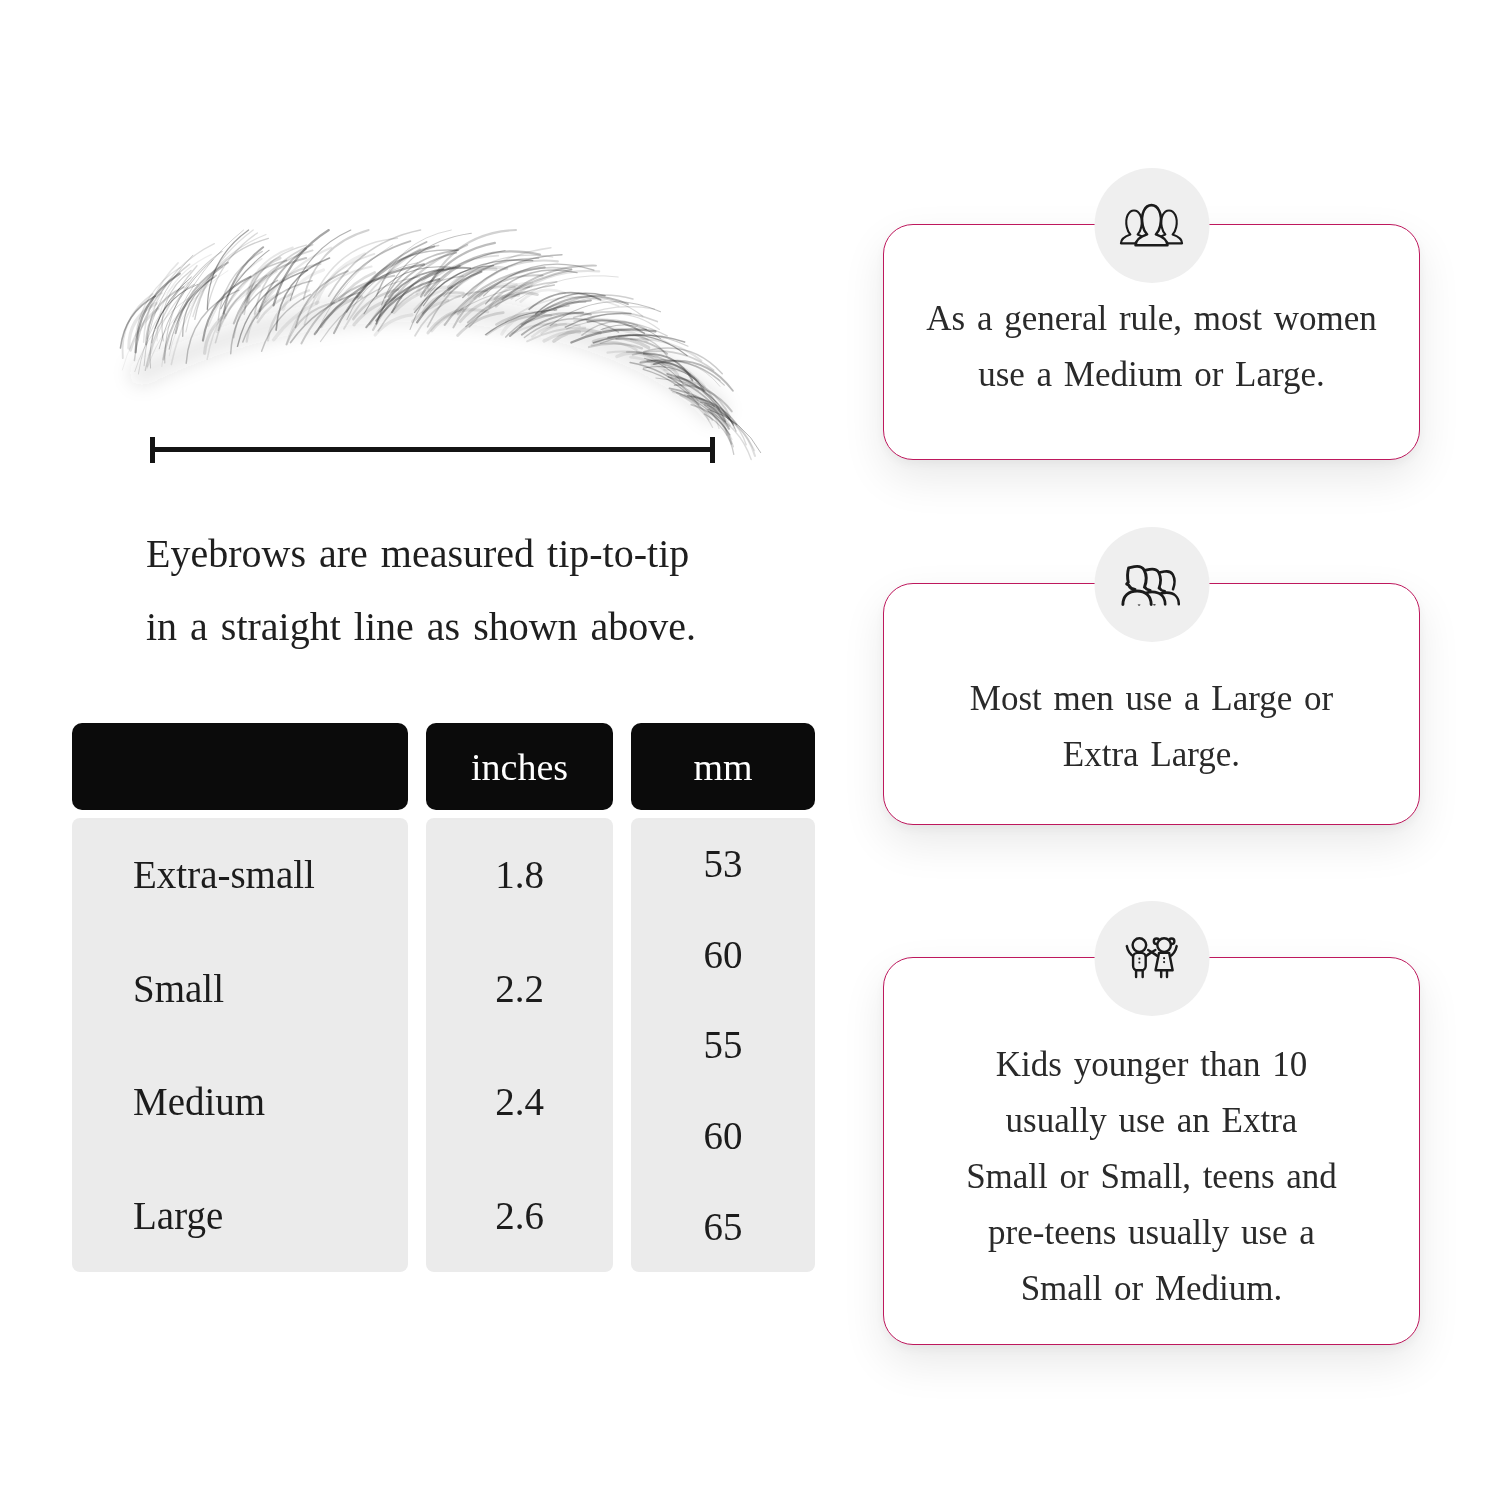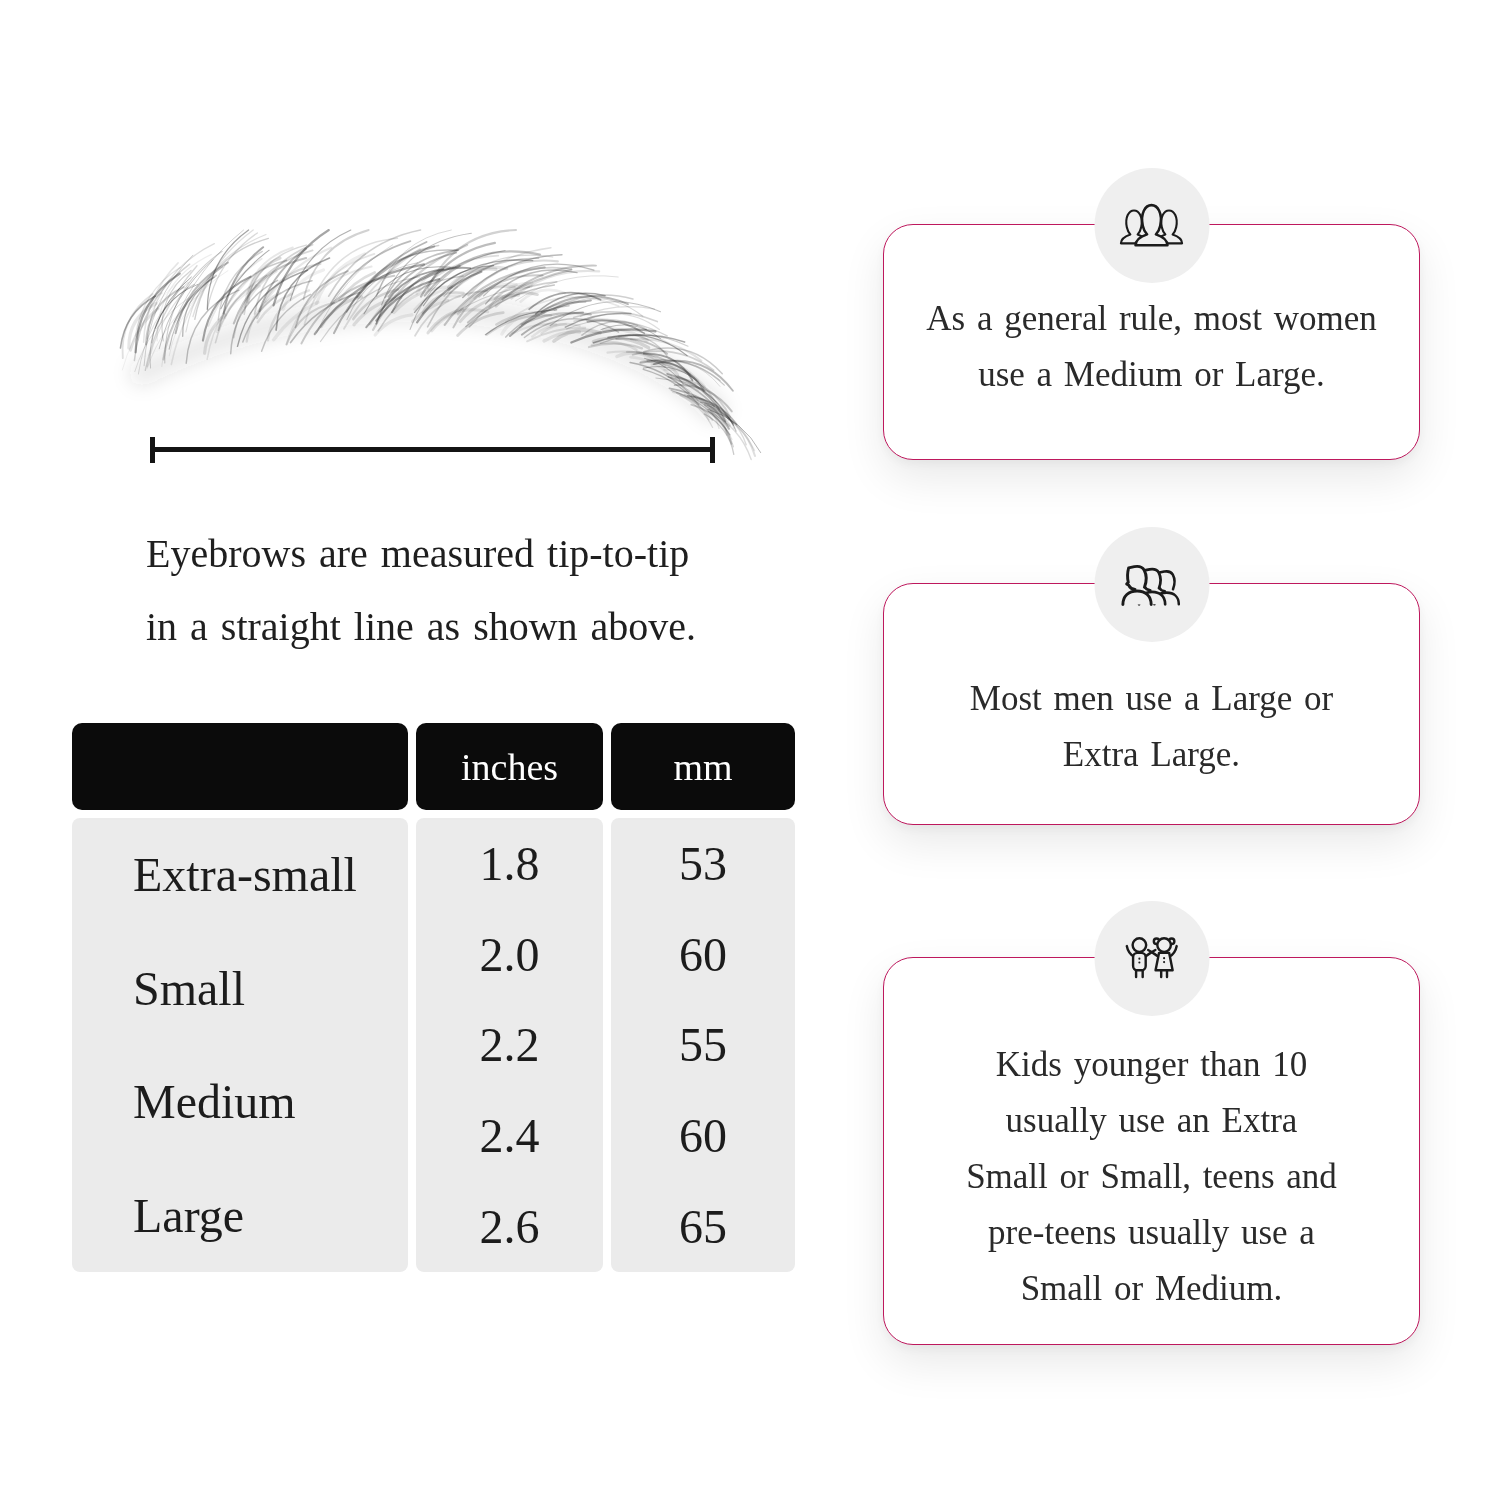--- a/index.html
+++ b/index.html
@@ -21,28 +21,28 @@
   .ruler .tick { position: absolute; top: 0; width: 5px; height: 26px; background: #141414; }
   .ruler .tick.left  { left: 0; }
   .ruler .tick.right { right: 0; }
 
   
   .caption { position: absolute; left: 146px; top: 517px; width: 640px;
              font-size: 40px; line-height: 73px; word-spacing: 3px; color: #1f1f1f; }
 
   
   .size-table { position: absolute; left: 72px; top: 723px; width: 723px; }
-  .t-head, .t-body { display: grid; grid-template-columns: 336px 187px 184px; column-gap: 8px; }
+  .t-head, .t-body { display: grid; grid-template-columns: 336px 187px 184px; column-gap: 18px; }
   .t-body { margin-top: 8px; }
   .th { height: 87px; background: #0b0b0b; border-radius: 10px; color: #ffffff;
         display: flex; align-items: center; justify-content: center; font-size: 38px; }
   .colblock { background: #ebebeb; border-radius: 8px; height: 454px;
               display: flex; flex-direction: column; }
   .cell { flex: 1; display: flex; align-items: center; justify-content: center;
-          font-size: 48px; color: #1c1c1c; }
+          font-size: 39px; color: #1c1c1c; }
   .colblock.labels .cell { justify-content: flex-start; padding-left: 61px; }
 
   
   .card { position: absolute; left: 883px; width: 537px; background: #ffffff;
           border: 1px solid #be185d; border-radius: 30px;
           box-shadow: 0 18px 44px rgba(0,0,0,0.09), 0 4px 10px rgba(0,0,0,0.04);
           display: flex; flex-direction: column; align-items: center; justify-content: center;
           text-align: center; }
   .card.c1 { top: 224px; height: 236px; padding-top: 10px; }
   .card.c2 { top: 583px; height: 242px; padding-top: 46px; }
@@ -344,21 +344,20 @@
     </div>
     <div class="t-body">
       <div class="colblock labels">
         <div class="cell">Extra-small</div>
         <div class="cell">Small</div>
         <div class="cell">Medium</div>
         <div class="cell">Large</div>
       </div>
       <div class="colblock">
         <div class="cell">1.8</div>
-        <div class="cell">2.0</div>
         <div class="cell">2.2</div>
         <div class="cell">2.4</div>
         <div class="cell">2.6</div>
       </div>
       <div class="colblock">
         <div class="cell">53</div>
         <div class="cell">60</div>
         <div class="cell">55</div>
         <div class="cell">60</div>
         <div class="cell">65</div>

